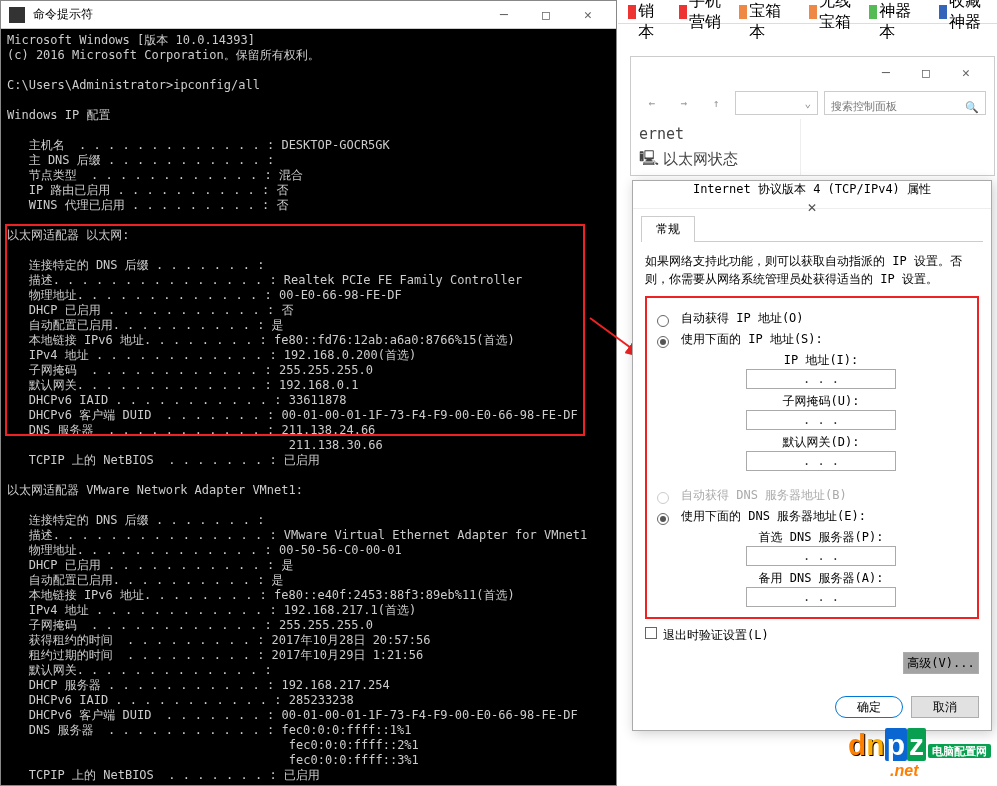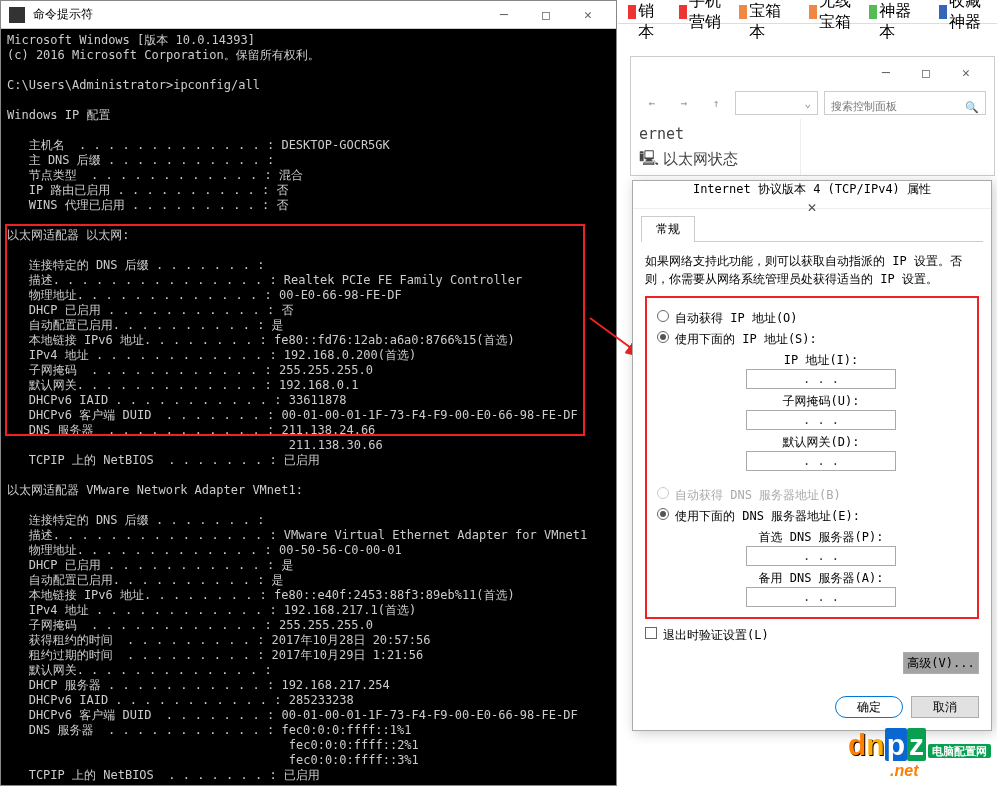--- a/index.html
+++ b/index.html
@@ -29,21 +29,21 @@
 .exp-side .item { display: flex; align-items: center; gap: 4px; padding: 2px 4px; cursor: pointer; }
 .dialog { position: absolute; left: 632px; top: 180px; width: 360px; background: #fff; border: 1px solid #aaa; box-shadow: 2px 2px 12px rgba(0,0,0,0.2); font-size: 12px; }
 .dlg-title { height: 28px; display: flex; align-items: center; padding: 0 8px; border-bottom: 1px solid #eee; flex-direction: column; }
 .dlg-title .t { flex: 1; }
 .dlg-close { width: 32px; height: 22px; display: flex; align-items: center; justify-content: center; cursor: pointer; font-size: 15px; color: #555; }
 .tabs { display: flex; border-bottom: 1px solid #ccc; font-size: 12px; background: #fff; margin: 6px 8px 0 8px; }
 .tab { padding: 4px 14px; border: 1px solid #ccc; border-bottom: none; background: #fff; position: relative; top: 1px; }
 .dlg-body { padding: 10px 12px; }
 .desc { line-height: 18px; margin-bottom: 8px; }
 .group { border: 2px solid #e22; padding: 8px 10px 6px; margin-bottom: 8px; }
-.radio-row { display: flex; align-items: flex-start; gap: 6px; margin: 4px 0; }
+.radio-row { display: flex; align-items: flex-end; gap: 12px; margin: 4px 0; }
 .radio { width: 12px; height: 12px; border: 1px solid #666; border-radius: 50%; display: flex; align-items: center; justify-content: center; }
 .radio.checked::after { content: ""; width: 6px; height: 6px; background: #555; border-radius: 50%; }
 .disabled { color: #aaa; }
 .disabled .radio { border-color: #ccc; }
 .form-row { display: flex; align-items: center; margin: 4px 0 4px 18px; flex-direction: column; }
 .form-row .label { flex: 1; }
 .ip-input { width: 150px; height: 20px; border: 1px solid #aaa; background: #fff; display: flex; align-items: center; justify-content: center; color: #333; }
 .chk-row { display: flex; align-items: flex-start; gap: 6px; margin: 8px 0; }
 .chkbox { width: 12px; height: 12px; border: 1px solid #666; }
 .dlg-btns { display: flex; justify-content: flex-end; gap: 8px; padding: 8px 12px 12px; }

